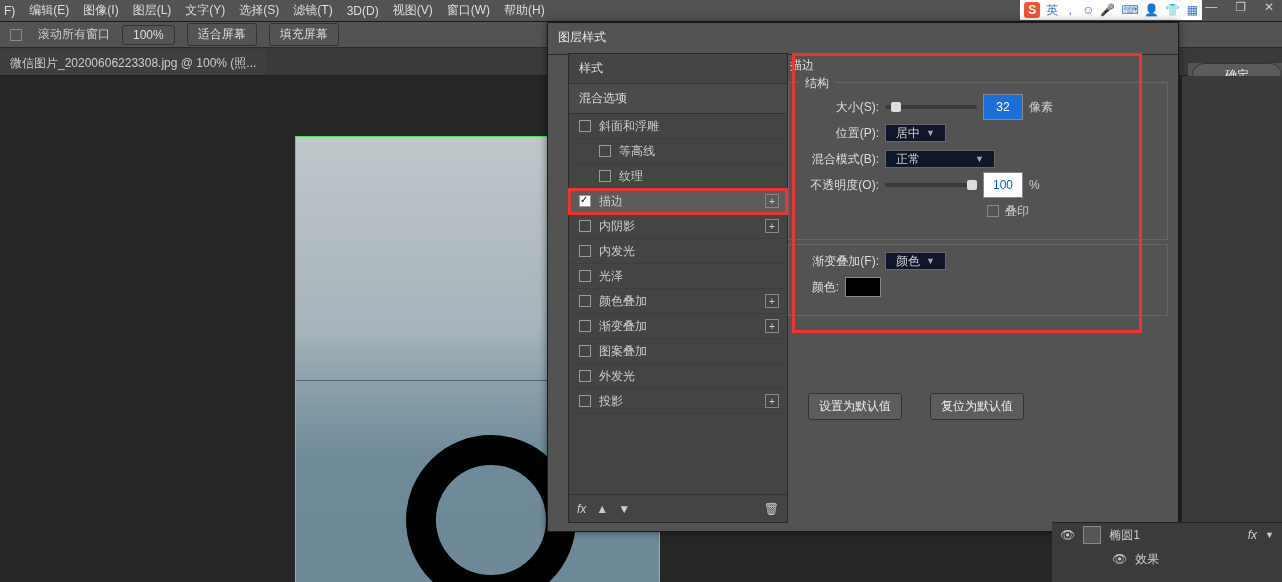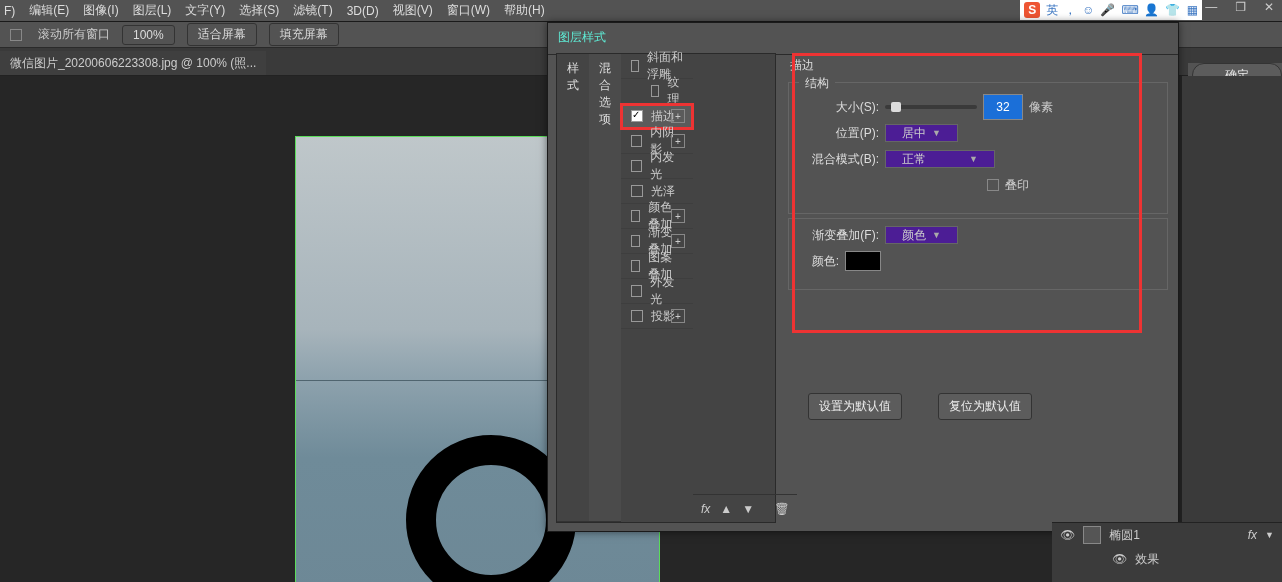--- a/index.html
+++ b/index.html
@@ -16,22 +16,22 @@
 .checkbox.on{ background:#6aa9ff;}
 .tabbar { height:28px; background:#3a3a3a; display:flex; align-items:flex-end; border-bottom:1px solid #222;}
 .tab { height:24px; padding:4px 10px; background:#454545; margin-right:2px; color:#ccc; position:relative;}
 .tab.inactive{ background:#3f3f3f; color:#aaa;}
 .tab .close{ margin-left:6px; color:#ccc;}
 .canvas-area{ position:absolute; left:0; top:76px; right:0; bottom:0; background:#262626;}
 .photo{ position:absolute; left:295px; top:60px; width:365px; height:460px; background:linear-gradient(#bfc7ca 0%,#a7b4bb 42%,#8fa3ae 52%,#6f8b99 70%,#6d8896 100%); border:1px solid #5bdc5b;}
 .photo::after{ content:""; position:absolute; left:0; right:0; top:53%; height:1px; background:rgba(40,60,70,0.6);}
 .ring{ position:absolute; width:170px; height:170px; border:30px solid #000; border-radius:50%; left:110px; bottom:-10px;}
 .dialog{ position:absolute; left:547px; top:22px; width:632px; height:510px; background:#535353; border:1px solid #1a1a1a; box-shadow:0 0 8px rgba(0,0,0,.5);}
-.dialog-title{ height:32px; padding:6px 10px; background:#535353; color:#5eead4; border-bottom:1px solid #2a2a2a;}
-.styles-panel{ position:absolute; left:8px; top:30px; width:220px; bottom:8px; background:#444; border:1px solid #2a2a2a; display:flex; flex-direction:row;}
+.dialog-title{ height:32px; padding:6px 10px; background:#535353; color:#e5e5e5; border-bottom:1px solid #2a2a2a;}
+.styles-panel{ position:absolute; left:20px; top:30px; width:220px; bottom:8px; background:#444; border:1px solid #2a2a2a; display:flex; flex-direction:column;}
 .styles-head{ padding:6px 10px; color:#ddd; border-bottom:1px solid #333;}
 .style-row{ height:25px; display:flex; align-items:center; padding:0 10px; color:#ddd; position:relative; border-bottom:1px solid rgba(0,0,0,0.08);}
 .style-row.indent{ padding-left:30px;}
 .style-row .cb{ width:12px; height:12px; border:1px solid #999; margin-right:8px;}
 .style-row .cb.on{ background:#fff; position:relative;}
 .style-row .cb.on::after{content:"✓";color:#000;font-size:10px;position:absolute;left:0;top:-2px;}
 .style-row .plus{ position:absolute; right:8px; width:14px; height:14px; border:1px solid #888; display:flex; align-items:center; justify-content:center; font-size:10px; color:#ccc;}
 .style-row.sel{ background:#5b5b5b; }
 .style-row.hl-red{ outline:3px solid #e33; outline-offset:-2px;}
 .styles-footer{ margin-top:auto; height:28px; border-top:1px solid #333; display:flex; align-items:center; padding:0 8px; gap:10px; color:#888;}
@@ -39,31 +39,31 @@
 .right-panel{ position:absolute; left:240px; top:30px; width:380px; bottom:8px; }
 .section-title{ color:#ddd; padding:4px 2px;}
 .fieldset{ border:1px solid #666; padding:10px 12px 14px; margin:4px 0; position:relative;}
 .fieldset .legend{ position:absolute; top:-8px; left:10px; background:#535353; padding:0 6px; color:#ddd;}
 .form-row{ display:flex; align-items:center; height:24px; margin:2px 0; gap:6px;}
 .form-row label{ width:78px; text-align:right; color:#ddd;}
 .slider{ flex:0 0 92px; height:4px; background:#3a3a3a; position:relative; border-radius:2px;}
 .slider .thumb{ position:absolute; width:10px; height:10px; background:#ddd; top:-3px; border-radius:2px;}
 .numbox{ width:40px; height:26px; background:#fff; color:#06c; display:flex; align-items:center; justify-content:center; border:1px solid #888;}
 .numbox.sel{ background:#1b6fd8; color:#fff;}
-.dropdown{ height:18px; background:#4c1d95; border:1px solid #666; min-width:110px; display:flex; align-items:center; padding:0 16px; justify-content:space-between; color:#ddd;}
+.dropdown{ height:18px; background:#0f172a; border:1px solid #666; min-width:110px; display:flex; align-items:center; padding:0 10px; justify-content:space-between; color:#ddd;}
 .dropdown .arr{ font-size:9px; color:#aaa; margin-left:6px;}
 .colorbox{ width:36px; height:20px; background:#000; border:1px solid #888;}
 .red-box{ position:absolute; border:3px solid #e33; pointer-events:none;}
 .dlg-buttons{ position:absolute; right:-18px; top:44px; width:94px; display:flex; flex-direction:column; gap:12px; background:#535353; padding-left:4px;}
 .bigbtn{ width:90px; height:24px; background:#5c5c5c; border:1px solid #333; border-radius:12px; display:flex; align-items:center; justify-content:center; color:#eee;}
 .bigbtn.new{font-size:11px;}
 .preview-chk{ display:flex; align-items:center; gap:6px; margin-top:4px; justify-content:flex-end; padding-right:2px;}
 .preview-box{ position:absolute; right:-18px; top:178px; width:94px; height:94px; background:#1e1e1e; border:1px solid #333; border-radius:8px; display:flex; align-items:center; justify-content:center;}
 .preview-box .inner{ width:30px; height:30px; background:#777;}
-.default-btns{ position:absolute; left:260px; top:370px; display:flex; gap:36px;}
+.default-btns{ position:absolute; left:260px; top:370px; display:flex; gap:28px;}
 .flatbtn{ padding:4px 10px; background:#5c5c5c; border:1px solid #333; border-radius:3px; color:#eee;}
 .sidebar-right{ position:absolute; right:0; top:76px; width:100px; bottom:0; background:#3a3a3a;}
 .layers{ position:absolute; right:0; bottom:0; width:230px; height:60px; background:#3b3b3b; border-top:1px solid #222;}
 .layer-row{ display:flex; align-items:center; height:24px; gap:8px; padding:2px 8px;}
 .thumb-sq{ width:18px; height:18px; background:#555; border:1px solid #888;}
 </style>
 </head>
 <body>
 
 <div class="menubar">
@@ -120,20 +120,24 @@
   <div class="styles-panel">
     <div class="styles-head">样式</div>
     <div class="styles-head" style="background:#4b4b4b">混合选项</div>
     <div id="style-items">
         <div class="style-row">
           <span class="cb"></span>
           <span>斜面和浮雕</span>
         </div>
         <div class="style-row indent">
           <span class="cb"></span>
+          <span>等高线</span>
+        </div>
+        <div class="style-row indent">
+          <span class="cb"></span>
           <span>纹理</span>
         </div>
         <div class="style-row sel hl-red">
           <span class="cb on"></span>
           <span>描边</span>
           <span class="plus">+</span>
         </div>
         <div class="style-row">
           <span class="cb"></span>
           <span>内阴影</span>
@@ -198,20 +202,28 @@
             <span>居中</span>
             <span class="arr">▼</span>
           </div>
       </div>
       <div class="form-row">
         <label>混合模式(B):</label>
         <div class="dropdown">
             <span>正常</span>
             <span class="arr">▼</span>
           </div>
+      </div>
+      <div class="form-row">
+        <label>不透明度(O):</label>
+        <div class="slider">
+            <div class="thumb" style="left:82px"></div>
+          </div>
+        <div class="numbox">100</div>
+        <span>%</span>
       </div>
       <div class="form-row" style="justify-content:center;gap:2px;margin-left:60px">
         <span class="checkbox"></span>
         <span>叠印</span>
       </div>
     </div>
     <div class="fieldset">
       <div class="form-row" style="margin-top:-6px">
         <label>渐变叠加(F):</label>
         <div class="dropdown" style="min-width:56px">

